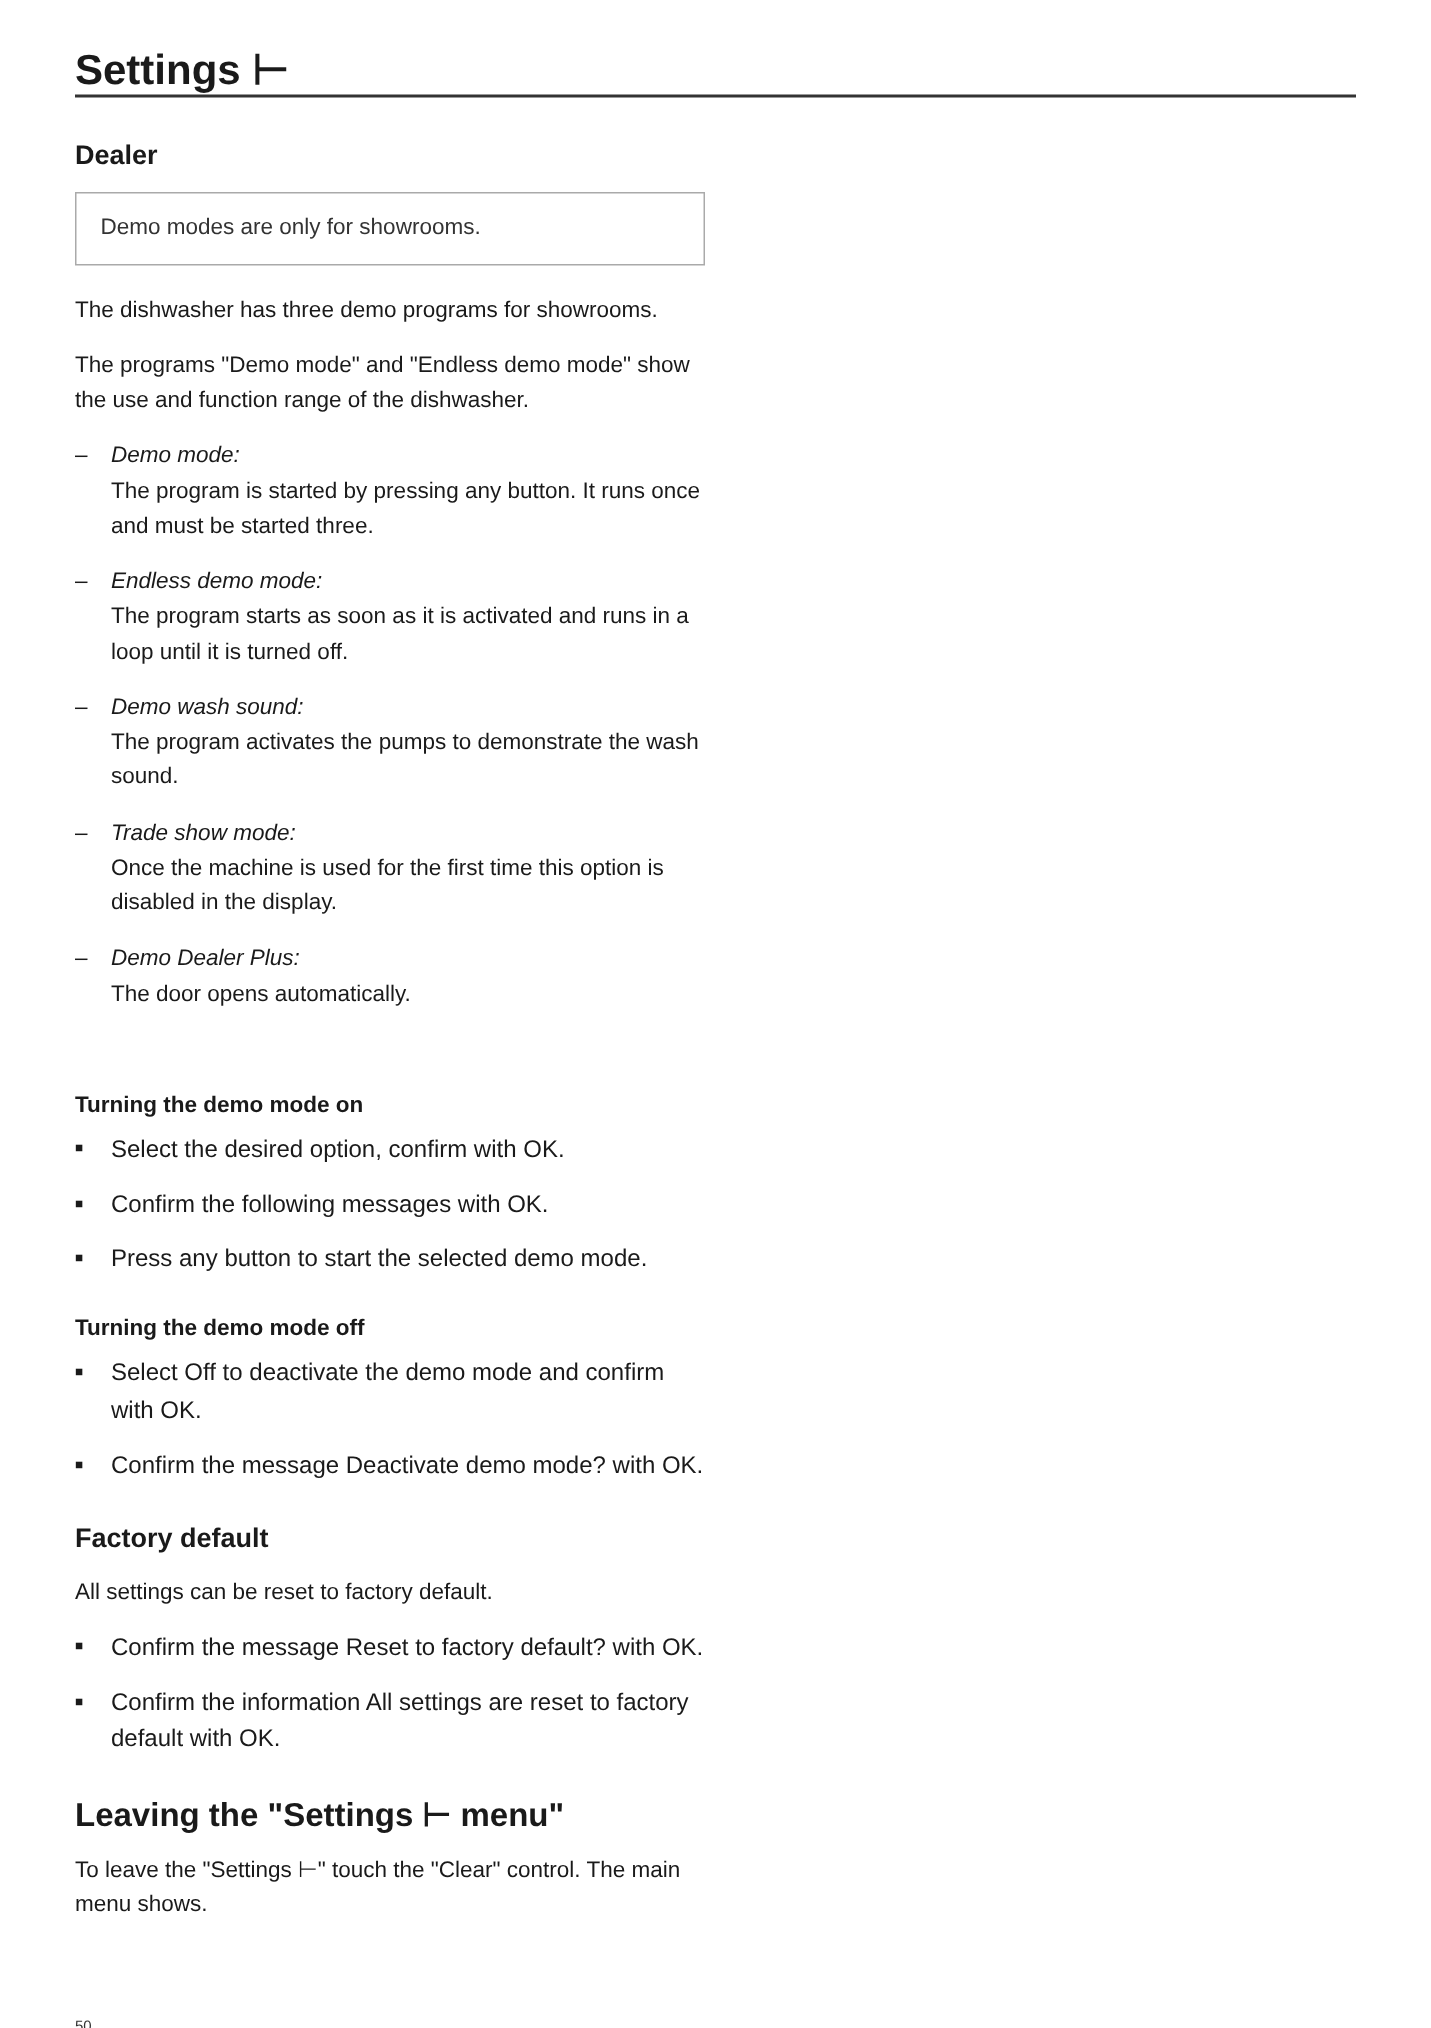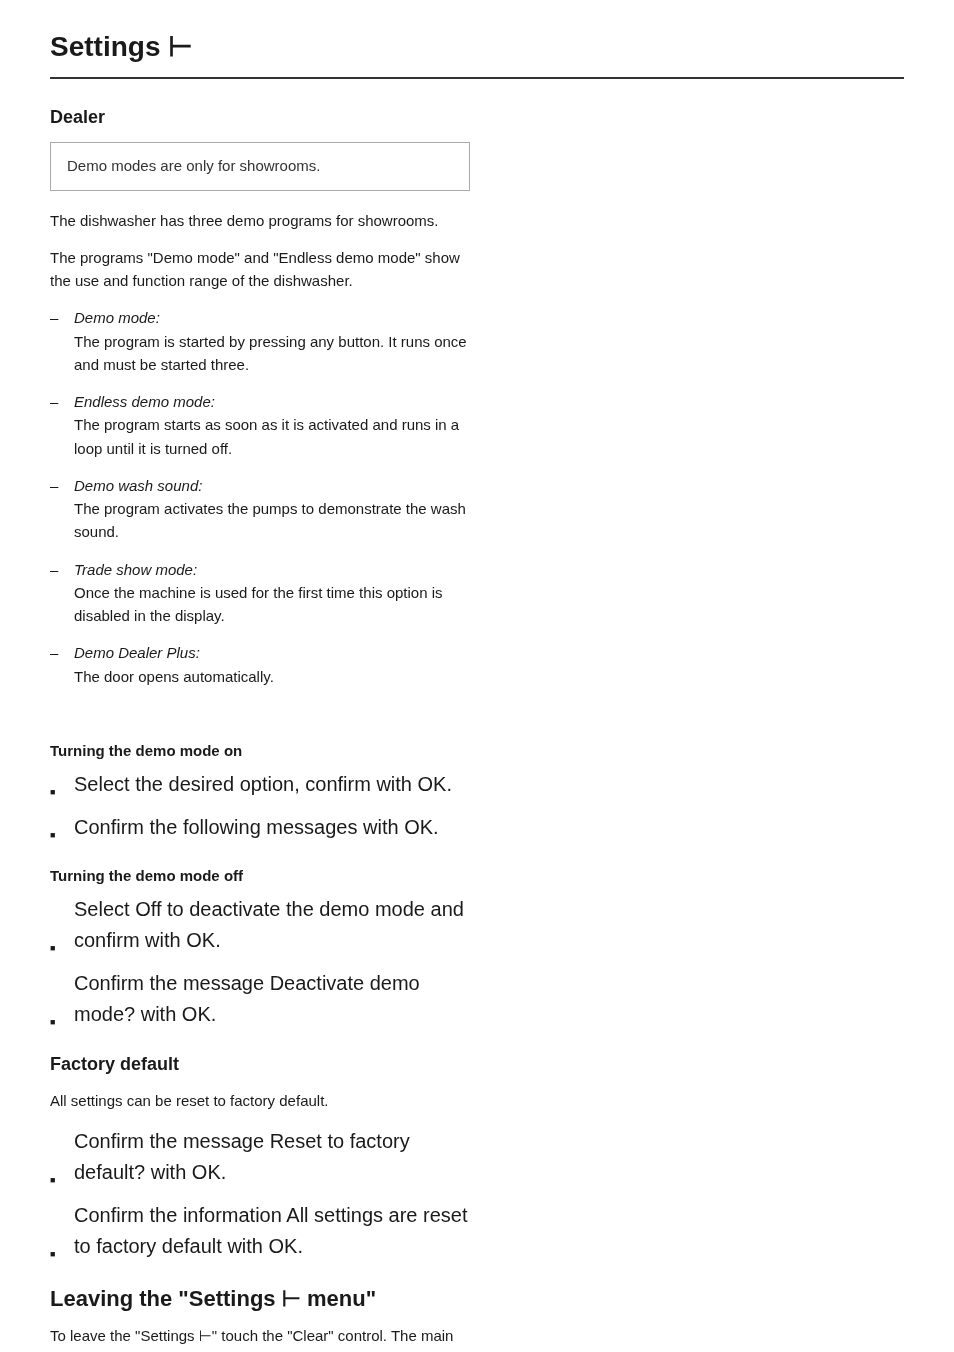--- a/index.html
+++ b/index.html
@@ -13,21 +13,21 @@
       font-size: 15px;
       color: #1a1a1a;
       background: #ffffff;
       width: 954px;
       min-height: 1352px;
       padding: 30px 50px 40px 50px;
     }
 
     .page-header {
       border-bottom: 2px solid #333;
-      padding-bottom: 14px;
+      padding-bottom: 0;
       margin-bottom: 28px;
     }
 
     .page-title {
       font-size: 28px;
       font-weight: bold;
       color: #1a1a1a;
     }
 
     .content-wrapper {
@@ -98,23 +98,23 @@
     }
 
     .bullet-list {
       list-style: none;
       padding: 0;
       margin-bottom: 18px;
     }
 
     .bullet-list li {
       display: flex;
-      align-items: flex-end;
+      align-items: flex-start;
       margin-bottom: 12px;
-      font-size: 20px;
+      font-size: 16px;
       line-height: 1.55;
     }
 
     .bullet-list li::before {
       content: "■";
       font-size: 9px;
       color: #1a1a1a;
       margin-right: 10px;
       margin-top: 4px;
       min-width: 14px;
@@ -215,20 +215,23 @@
 
     <div class="section-separator">
       <h3 class="sub-heading">Turning the demo mode on</h3>
       <ul class="bullet-list">
         <li>
             <span>Select the desired option, confirm with OK.</span>
           </li>
         <li>
             <span>Confirm the following messages with OK.</span>
           </li>
+        <li>
+            <span>Press any button to start the selected demo mode.</span>
+          </li>
       </ul>
     </div>
 
     <div class="section-separator">
       <h3 class="sub-heading">Turning the demo mode off</h3>
       <ul class="bullet-list">
         <li>
             <span>Select Off to deactivate the demo mode and confirm with OK.</span>
           </li>
         <li>

